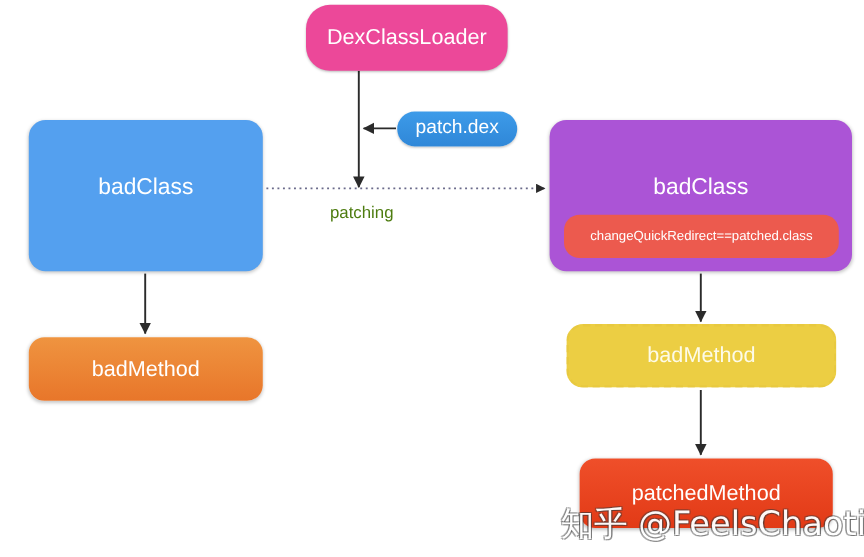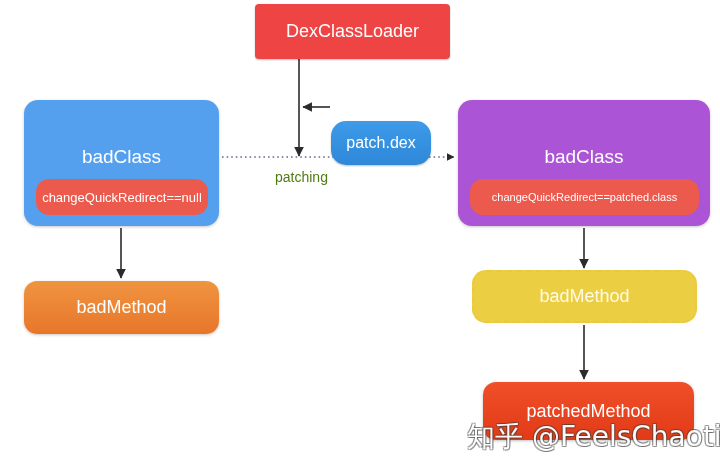--- a/index.html
+++ b/index.html
@@ -23,39 +23,38 @@
     justify-content: center;
     color: #ffffff;
     text-align: center;
     line-height: 1.15;
   }
 
   
   #dexclassloader {
     left: 255px;
     top: 4px;
-    width: 195px;
+    width: 168px;
     height: 55px;
-    background: #ef4444;
-    border-radius: 4px;
+    background: #ec4899;
+    border-radius: 20px;
     font-size: 18px;
     box-shadow: 0 1px 2px rgba(0,0,0,0.25);
   }
 
   
   #patchdex {
     left: 331px;
     top: 93px;
     width: 100px;
-    height: 44px;
+    height: 29px;
     background: linear-gradient(#3d9be9, #2f87d8);
     border-radius: 15px;
     font-size: 16px;
     box-shadow: 0 1px 2px rgba(0,0,0,0.25);
-    margin-top: 28px;
   }
 
   
   #badclass-left {
     left: 24px;
     top: 100px;
     width: 195px;
     height: 126px;
     background: #54a0ef;
     border-radius: 14px;
@@ -208,21 +207,20 @@
 
     <line x1="584" y1="325" x2="584" y2="379" stroke="#2b2b2b" stroke-width="1.6" marker-end="url(#arrowhead)"></line>
   </svg>
 
   <div class="node" id="dexclassloader">DexClassLoader</div>
 
   <div class="node" id="patchdex">patch.dex</div>
 
   <div class="node" id="badclass-left">badClass</div>
 
-  <div class="pill" id="pill-left">changeQuickRedirect==null</div>
 
   <div class="node" id="badclass-right">badClass</div>
 
   <div class="pill" id="pill-right">changeQuickRedirect==patched.class</div>
 
   <div class="node" id="badmethod-left">badMethod</div>
 
   <div class="node" id="badmethod-right">badMethod</div>
 
   <div class="node" id="patchedmethod">patchedMethod</div>

